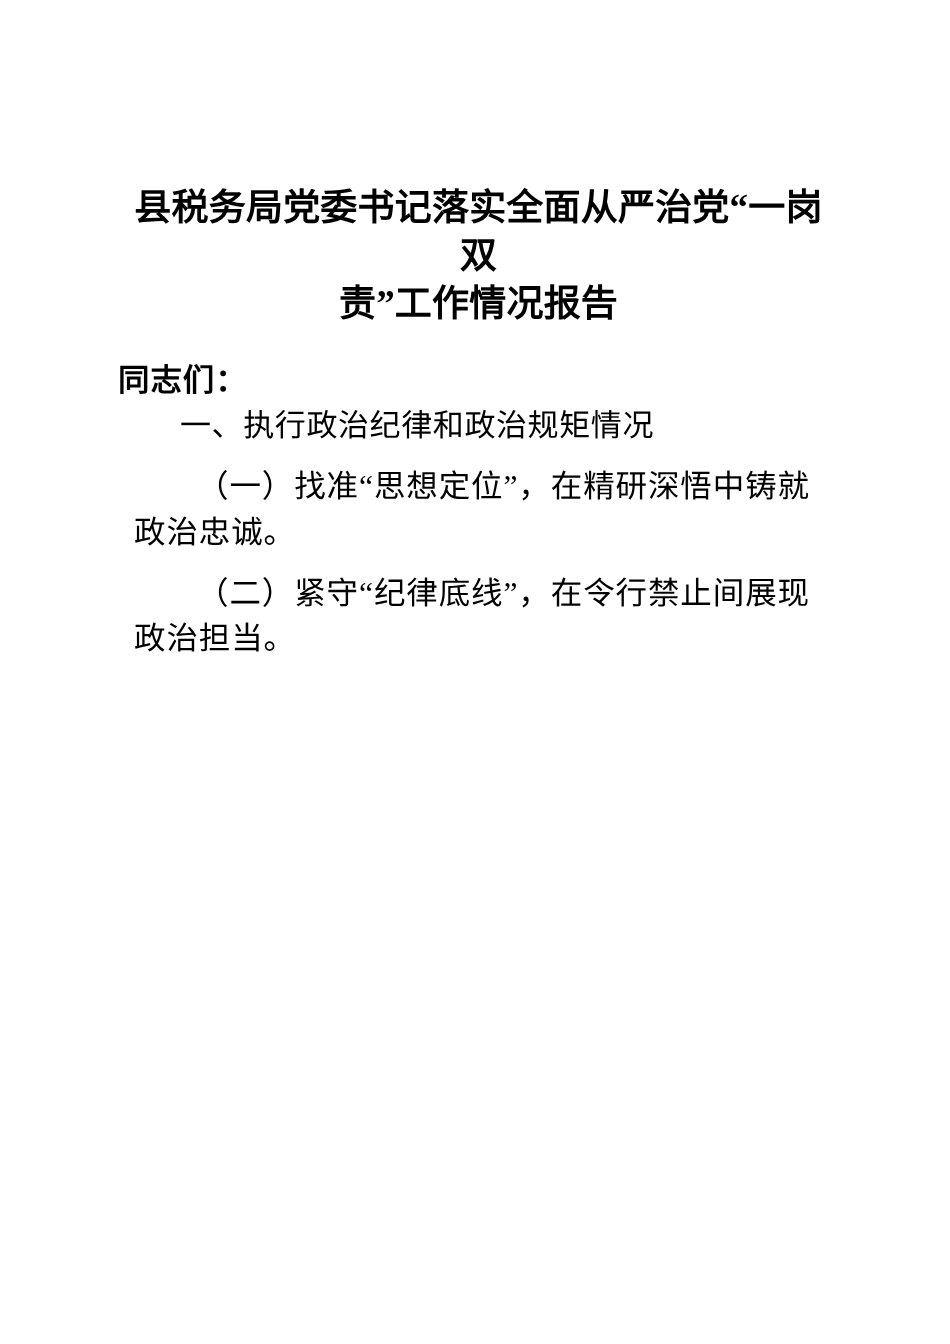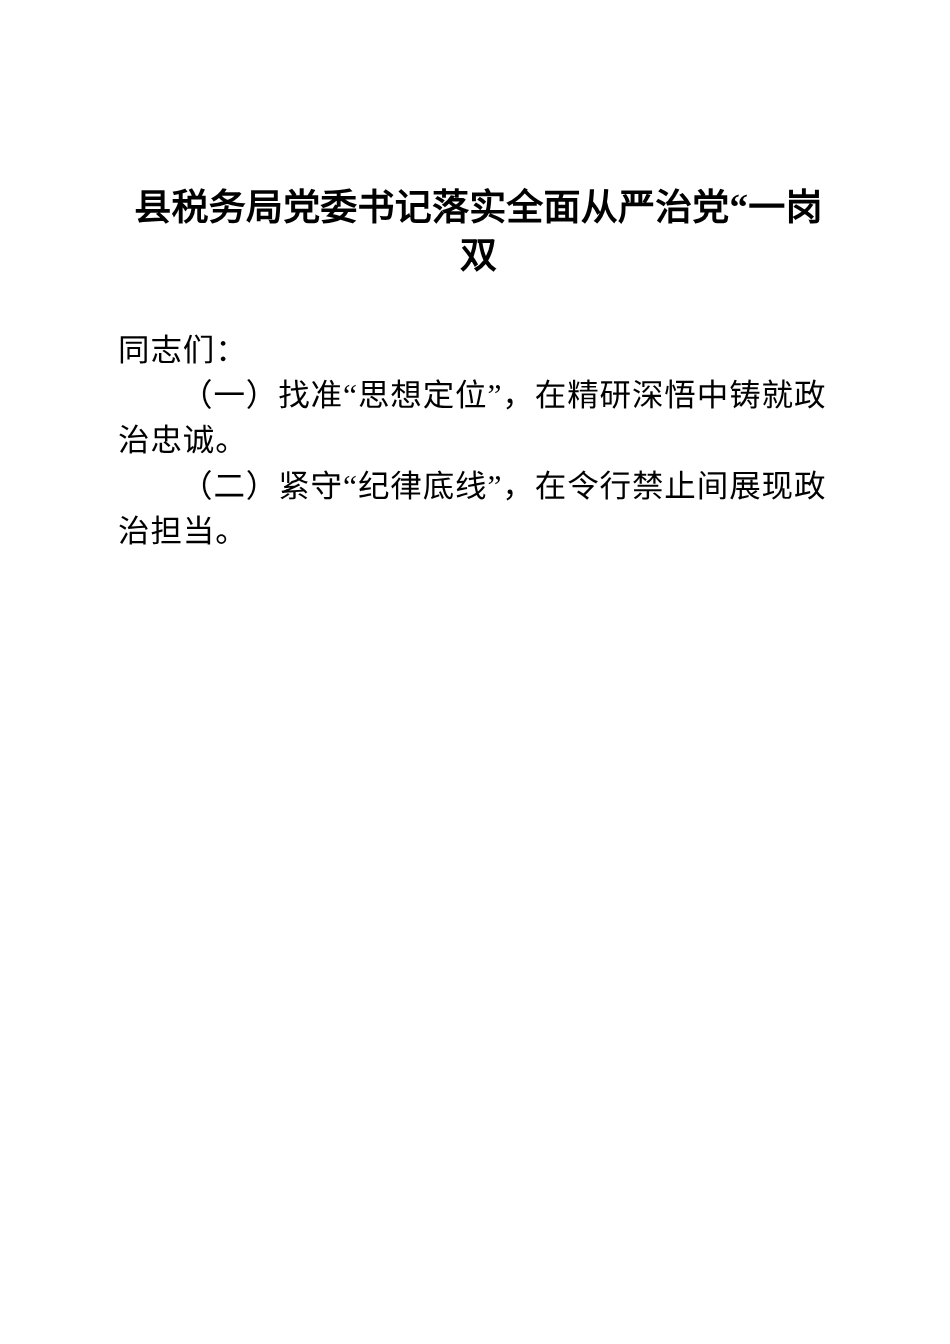--- a/index.html
+++ b/index.html
@@ -58,22 +58,23 @@
     line-height: 45.2px;
     text-align: justify;
     text-justify: inter-character;
     text-align-last: left;
     letter-spacing: 0.9px;
     margin: 0;
     color: #000;
   }
 
   .salutation {
-    margin-top: 48px;
+    margin-top: 30px;
     text-indent: 0;
+    font-weight: bold;
   }
 
   .para {
     text-indent: 2em;
   }
 
   
 
   
   .heading-1 {
@@ -86,37 +87,39 @@
     color: #000;
   }
 
   
   .heading-2 {
     font-family: "Liberation Serif", "DejaVu Serif", serif;
     font-size: 31.5px;
     line-height: 45.2px;
     letter-spacing: 0.9px;
     text-indent: 2em;
-    margin: 0;
+    margin: 16px;
     color: #000;
   }
 </style>
 </head>
 <body>
 
 <div class="page">
   <div class="text-column">
 
     <h1 class="doc-title">
       <span>县税务局党委书记落实全面从严治党“一岗双</span><br>
+      <span>责”工作情况报告</span>
     </h1>
 
     <p class="body-text salutation"><span>同志们：</span></p>
 
 
+    <p class="heading-1">一、执行政治纪律和政治规矩情况</p>
 
     <p class="heading-2">（一）找准“思想定位”，在精研深悟中铸就政治忠诚。</p>
 
 
     <p class="heading-2">（二）紧守“纪律底线”，在令行禁止间展现政治担当。</p>
 
   </div>
 </div>
 
 </body></html>

